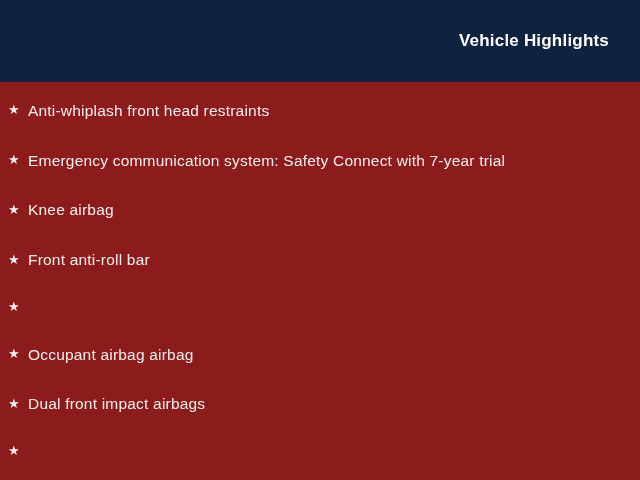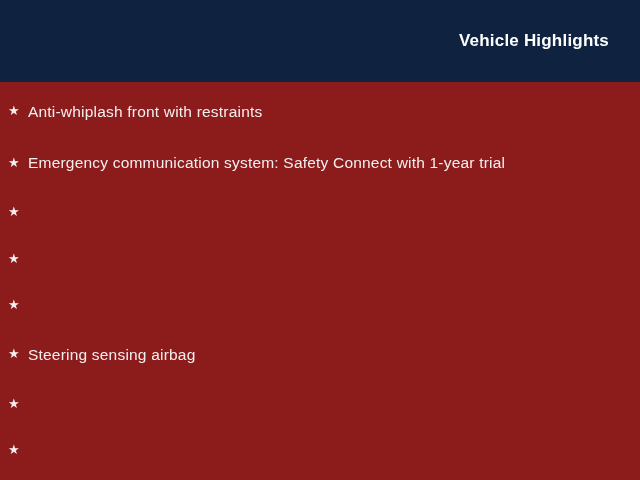--- a/index.html
+++ b/index.html
@@ -71,47 +71,50 @@
 <div class="slide">
 
   <div class="header">
     <span class="title">Vehicle Highlights</span>
   </div>
 
   <div class="highlights-list">
 
     <div class="highlight-item">
       <span class="star-icon">★</span>
-      <span class="highlight-text">Anti-whiplash front with restraints</span>
+      <span class="highlight-text">Anti-whiplash front head restraints</span>
     </div>
 
     <div class="highlight-item">
       <span class="star-icon">★</span>
-      <span class="highlight-text">Emergency communication system: Safety Connect with 1-year trial</span>
+      <span class="highlight-text">Emergency communication system: Safety Connect with 7-year trial</span>
+    </div>
+
+    <div class="highlight-item">
+      <span class="star-icon">★</span>
+      <span class="highlight-text">Knee airbag</span>
+    </div>
+
+    <div class="highlight-item">
+      <span class="star-icon">★</span>
+      <span class="highlight-text">Front anti-roll bar</span>
     </div>
 
     <div class="highlight-item">
       <span class="star-icon">★</span>
     </div>
 
     <div class="highlight-item">
       <span class="star-icon">★</span>
+      <span class="highlight-text">Occupant airbag airbag</span>
     </div>
 
     <div class="highlight-item">
       <span class="star-icon">★</span>
-    </div>
-
-    <div class="highlight-item">
-      <span class="star-icon">★</span>
-      <span class="highlight-text">Steering sensing airbag</span>
-    </div>
-
-    <div class="highlight-item">
-      <span class="star-icon">★</span>
+      <span class="highlight-text">Dual front impact airbags</span>
     </div>
 
     <div class="highlight-item">
       <span class="star-icon">★</span>
     </div>
 
   </div>
 </div>
 
 </body></html>

